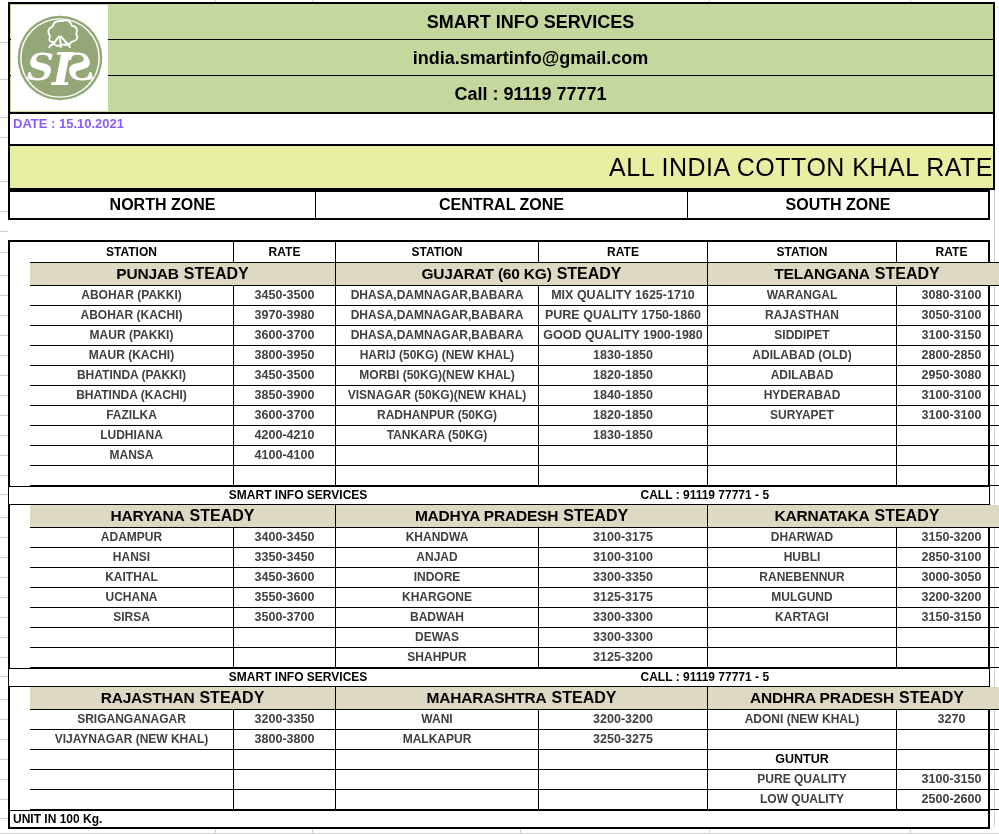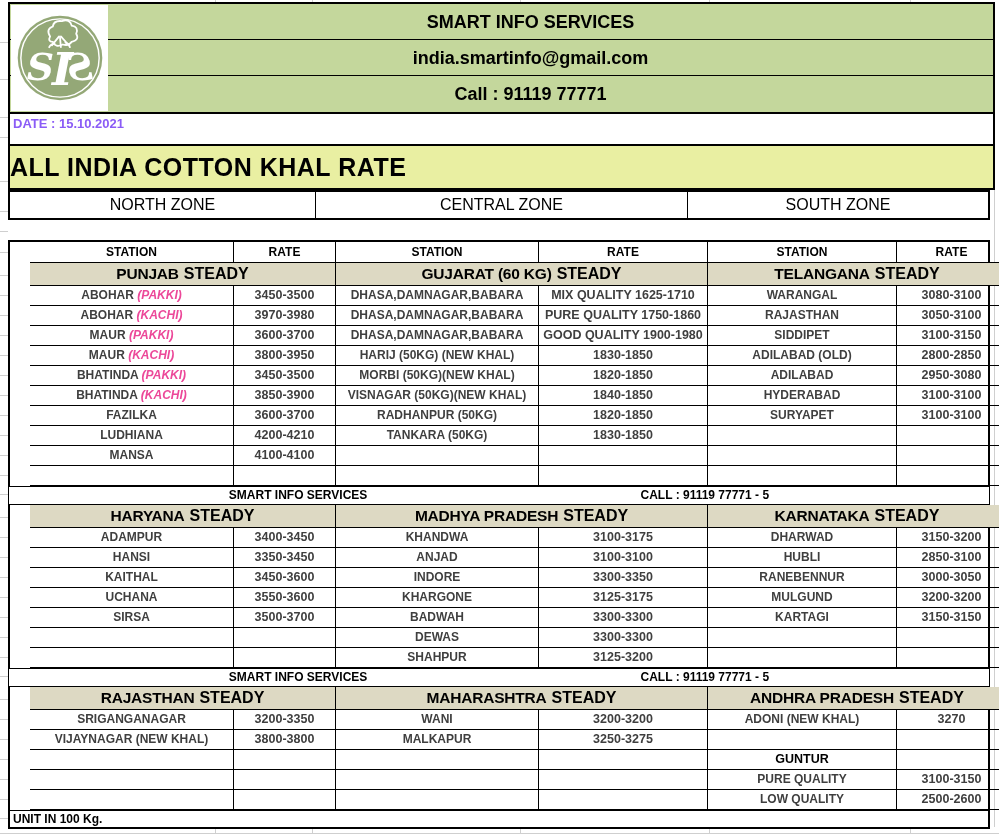--- a/index.html
+++ b/index.html
@@ -16,40 +16,40 @@
     border:2px solid #000;box-sizing:border-box;}
   .green-line{height:36px;line-height:36px;text-align:center;padding-left:58px;
     font-weight:bold;font-size:18px;color:#000;border-bottom:1.5px solid #000;box-sizing:border-box;}
   .green-line.last{border-bottom:none;}
   #logo-box{position:absolute;left:1px;top:1px;width:97px;height:106px;background:#fff;
     display:flex;align-items:center;justify-content:center;}
   
   #date-row{width:987px;height:32px;line-height:20px;border:2px solid #000;border-top:none;
     box-sizing:border-box;font-weight:bold;font-size:13px;color:#8b5cf6;padding-left:3px;background:#fff;}
   #title-row{width:987px;height:44px;line-height:42px;border:2px solid #000;border-top:none;
-    box-sizing:border-box;background:var(--yellow);text-align:left;font-weight:bold;
+    box-sizing:border-box;background:var(--yellow);text-align:right;font-weight:normal;
     font-size:25px;color:#000;letter-spacing:.5px;}
   
   #zone-row{width:982px;height:30px;display:grid;grid-template-columns:306px 372px 300px;
     border:2px solid #000;box-sizing:border-box;background:#fff;}
   .zone-cell{border-right:1.5px solid #000;display:flex;align-items:center;justify-content:center;
-    font-weight:normal;font-size:16px;color:#000;box-sizing:border-box;}
+    font-weight:bold;font-size:16px;color:#000;box-sizing:border-box;}
   .zone-cell.last{border-right:none;}
   #gap-row{width:982px;height:20px;}
   
   .ztable{width:982px;display:grid;grid-template-columns:204px 102px 203px 169px 189px 109px;
     border-left:2px solid #000;border-right:2px solid #000;box-sizing:border-box;background:#fff;padding-left:20px;}
   .ztable.first{border-top:2px solid #000;}
   .cell{border-right:1px solid #000;border-bottom:1px solid #000;box-sizing:border-box;
     height:20px;line-height:19px;text-align:center;overflow:hidden;white-space:nowrap;
     font-weight:bold;font-size:12px;color:var(--data-ink);}
   .cell.rate{font-size:12.5px;}
   .cell.zone-end{border-right:1.5px solid #000;}
   .cell.rowlast{border-right:none;}
-  .cell b.pk{color:#ec4899;font-style:italic;}
+  .cell b.pk{color:#404040;}
   .cell.subhdr{color:#000;font-size:12.5px;}
   .colhdr{height:21px;line-height:20px;font-size:12px;color:#000;}
   .band{grid-column:span 2;height:23px;background:var(--beige);border-right:1.5px solid #000;
     border-bottom:1px solid #000;box-sizing:border-box;display:flex;align-items:center;
     justify-content:center;gap:5px;}
   .band.rowlast{border-right:none;}
   .band .bname{font-weight:bold;font-size:15.5px;color:#000;letter-spacing:-.2px;}
   .band .bstatus{font-weight:bold;font-size:16px;color:#000;}
   .banner{width:982px;height:19px;position:relative;border:1.5px solid #000;border-top-width:1px;
     box-sizing:border-box;background:#fff;}

